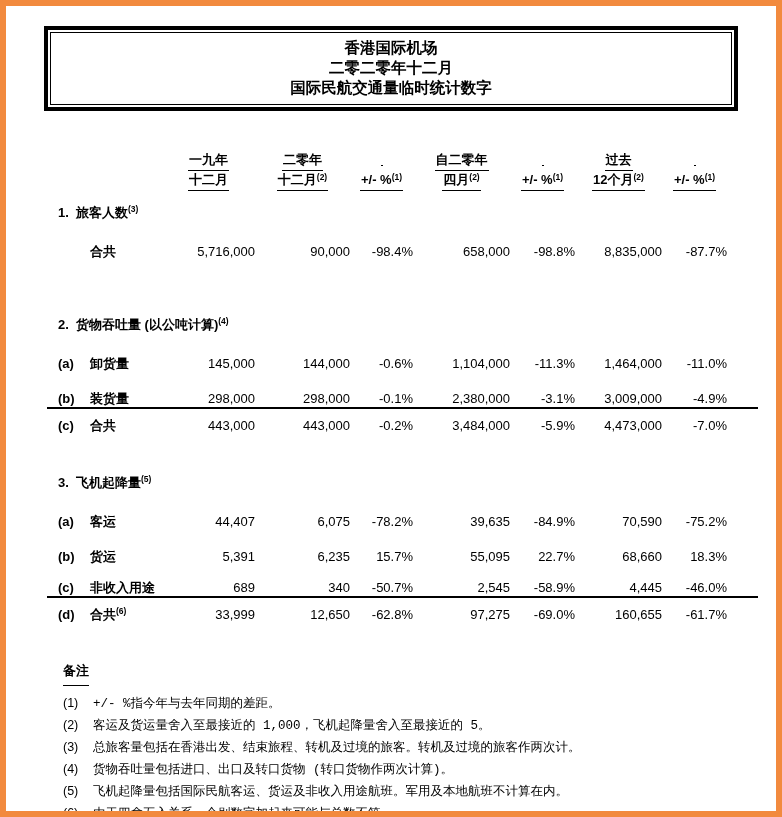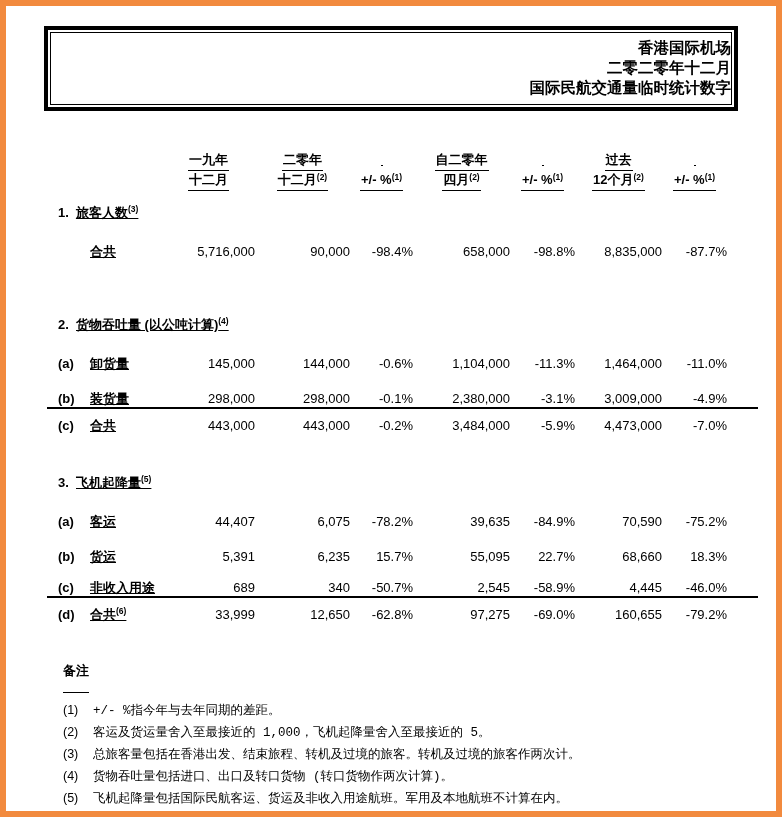--- a/index.html
+++ b/index.html
@@ -18,21 +18,21 @@
     position: relative;
   }
   
   .title-outer {
     margin: 20px 38px 0 38px;
     border: 4px solid #000;
   }
   .title-inner {
     border: 1px solid #000;
     margin: 2px;
-    text-align: right;
+    text-align: center;
     padding: 5px 0 6px 0;
   }
   .title-line {
     font-size: 15.5px;
     font-weight: bold;
     line-height: 20px;
   }
   
   table.stats {
     border-collapse: collapse;
@@ -67,37 +67,37 @@
   tr.sec3 td { padding-top: 40px; }
   .sec-title { font-size: 14px; font-weight: bold; line-height: 18px; }
   .sec-num { display: inline-block; width: 18px; }
   
   tr.r-first td { padding-top: 22px; }
   tr.r-next td { padding-top: 18px; }
   tr.r-tight td { padding-top: 14px; }
   tr.pre-total td { }
   tr.r-total td { border-top: 2.5px solid #000; padding-top: 8px; }
   .row-letter { display: inline-block; width: 32px; font-weight: bold; padding-left: 0; }
-  td.lab { padding-left: 11px; font-weight: bold; text-decoration: underline; }
+  td.lab { padding-left: 11px; font-weight: bold; }
   sup.fnref {
     font-size: 8.5px;
     font-weight: bold;
     vertical-align: top;
     position: relative;
     top: -3px;
     letter-spacing: 0;
   }
   
   .notes { margin: 38px 20px 0 57px; }
   .notes-heading {
     font-size: 13px;
     font-weight: bold;
     display: inline-block;
     border-bottom: 1.5px solid #000;
-    padding-bottom: 12px;
+    padding-bottom: 5px;
     margin-bottom: 7px;
   }
   .note-item { font-size: 12.5px; line-height: 21px; white-space: nowrap; }
   .note-num { display: inline-block; width: 30px; vertical-align: top; }
   .note-text { display: inline-block; font-family: Liberation Mono, monospace; }
 </style>
 </head>
 <body>
 
 <div class="page">
@@ -244,21 +244,21 @@
       <td class="last">-46.0%</td>
     </tr>
     <tr class="r-total">
       <td class="lab"><span class="row-letter">(d)</span><span>合共</span><sup class="fnref">(6)</sup></td>
       <td>33,999</td>
       <td>12,650</td>
       <td>-62.8%</td>
       <td>97,275</td>
       <td>-69.0%</td>
       <td>160,655</td>
-      <td class="last">-79.2%</td>
+      <td class="last">-61.7%</td>
     </tr>
   </tbody>
     </table>
 
   <div class="notes">
     <div class="notes-heading">备注</div>
     <div class="note-item">
       <span class="note-num">(1)</span><span class="note-text">+/- %指今年与去年同期的差距。</span>
     </div>
     <div class="note-item">

